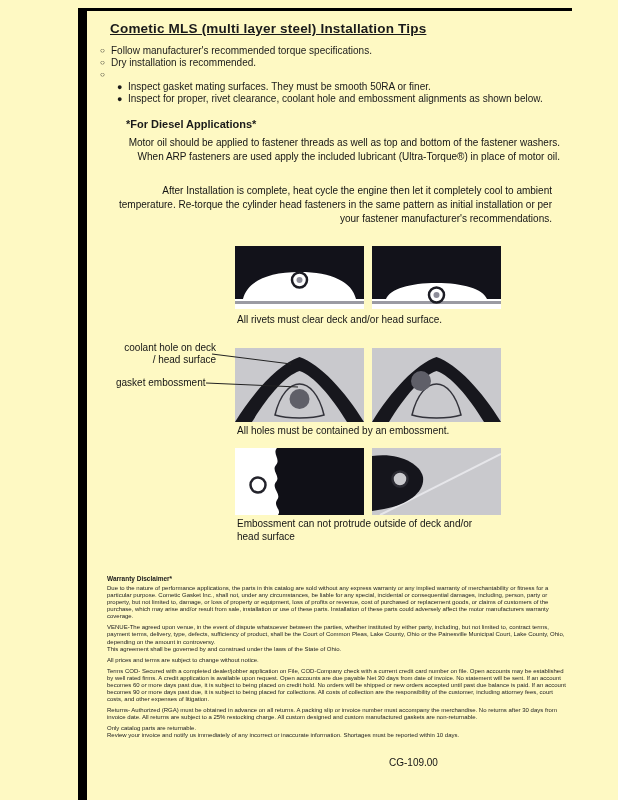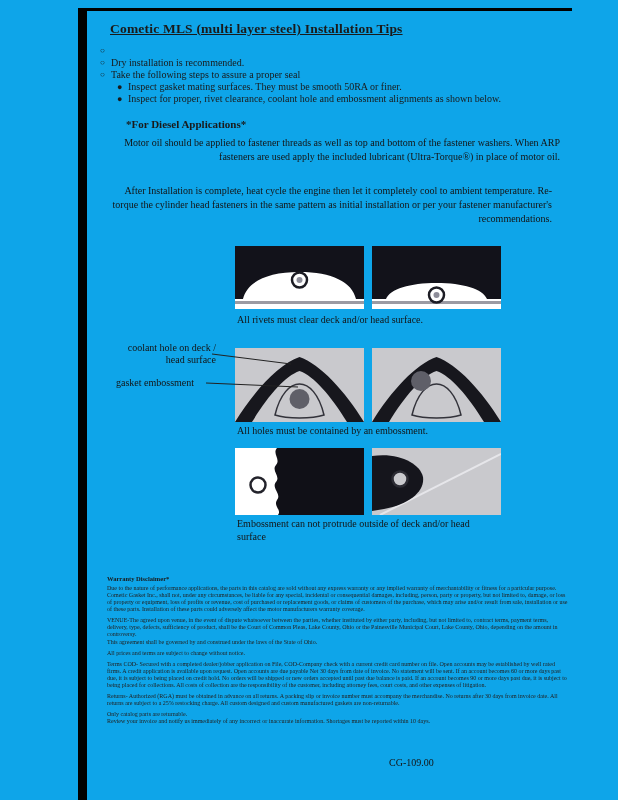--- a/index.html
+++ b/index.html
@@ -1,18 +1,18 @@
 <!DOCTYPE html>
 <html><head>
 <meta charset="utf-8">
 <style>
   * { margin: 0; padding: 0; box-sizing: border-box; }
   html, body { background: #ffffff; }
   body { font-family: "Liberation Sans", sans-serif; color: #1a1a1a; }
-  .page { position: relative; width: 618px; height: 800px; background: #0ea5e9; overflow: hidden; font-family: Liberation Serif, serif; }
+  .page { position: relative; width: 618px; height: 800px; background: #fef9c3; overflow: hidden; }
   .abs { position: absolute; }
 
   .border-left { left: 78px; top: 8px; width: 9px; height: 792px; background: #000; }
   .border-top  { left: 78px; top: 8px; width: 494px; height: 3px; background: #000; }
 
   .title { left: 110px; top: 21px; font-size: 13.5px; font-weight: bold; text-decoration: underline; letter-spacing: 0.2px; }
 
   .tips { left: 100px; top: 45px; font-size: 10px; line-height: 12px; width: 470px; }
   .bullet { display: flex; }
   .bullet .marker { width: 11px; flex: 0 0 11px; font-size: 8px; line-height: 12px; }
@@ -46,28 +46,28 @@
 <div class="page">
 
   <div class="abs border-left"></div>
   <div class="abs border-top"></div>
 
   <h1 class="abs title">Cometic MLS (multi layer steel) Installation Tips</h1>
 
   <div class="abs tips">
     <div class="bullet">
       <span class="marker">○</span>
+      <span>Follow manufacturer's recommended torque specifications.</span>
     </div>
     <div class="bullet">
       <span class="marker">○</span>
       <span>Dry installation is recommended.</span>
     </div>
     <div class="bullet">
       <span class="marker">○</span>
-      <span>Take the following steps to assure a proper seal</span>
     </div>
     <div class="bullet sub">
       <span class="marker">●</span>
       <span>Inspect gasket mating surfaces.  They must be smooth 50RA or finer.</span>
     </div>
     <div class="bullet sub">
       <span class="marker">●</span>
       <span>Inspect for proper, rivet clearance, coolant hole and embossment alignments as shown below.</span>
     </div>
   </div>

